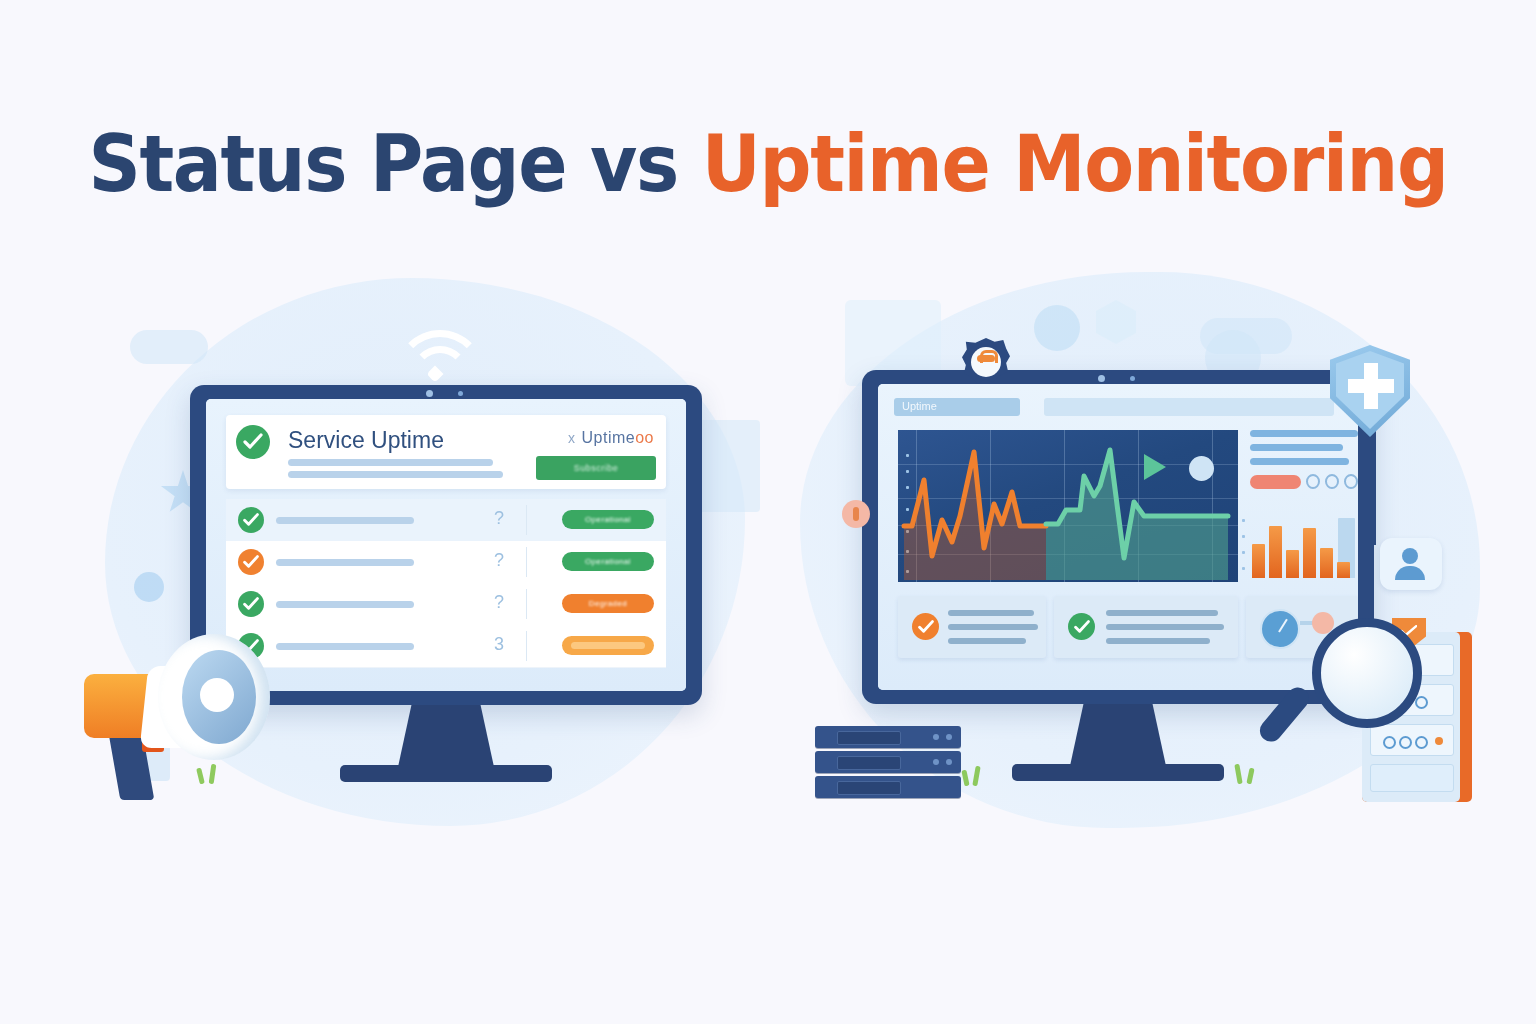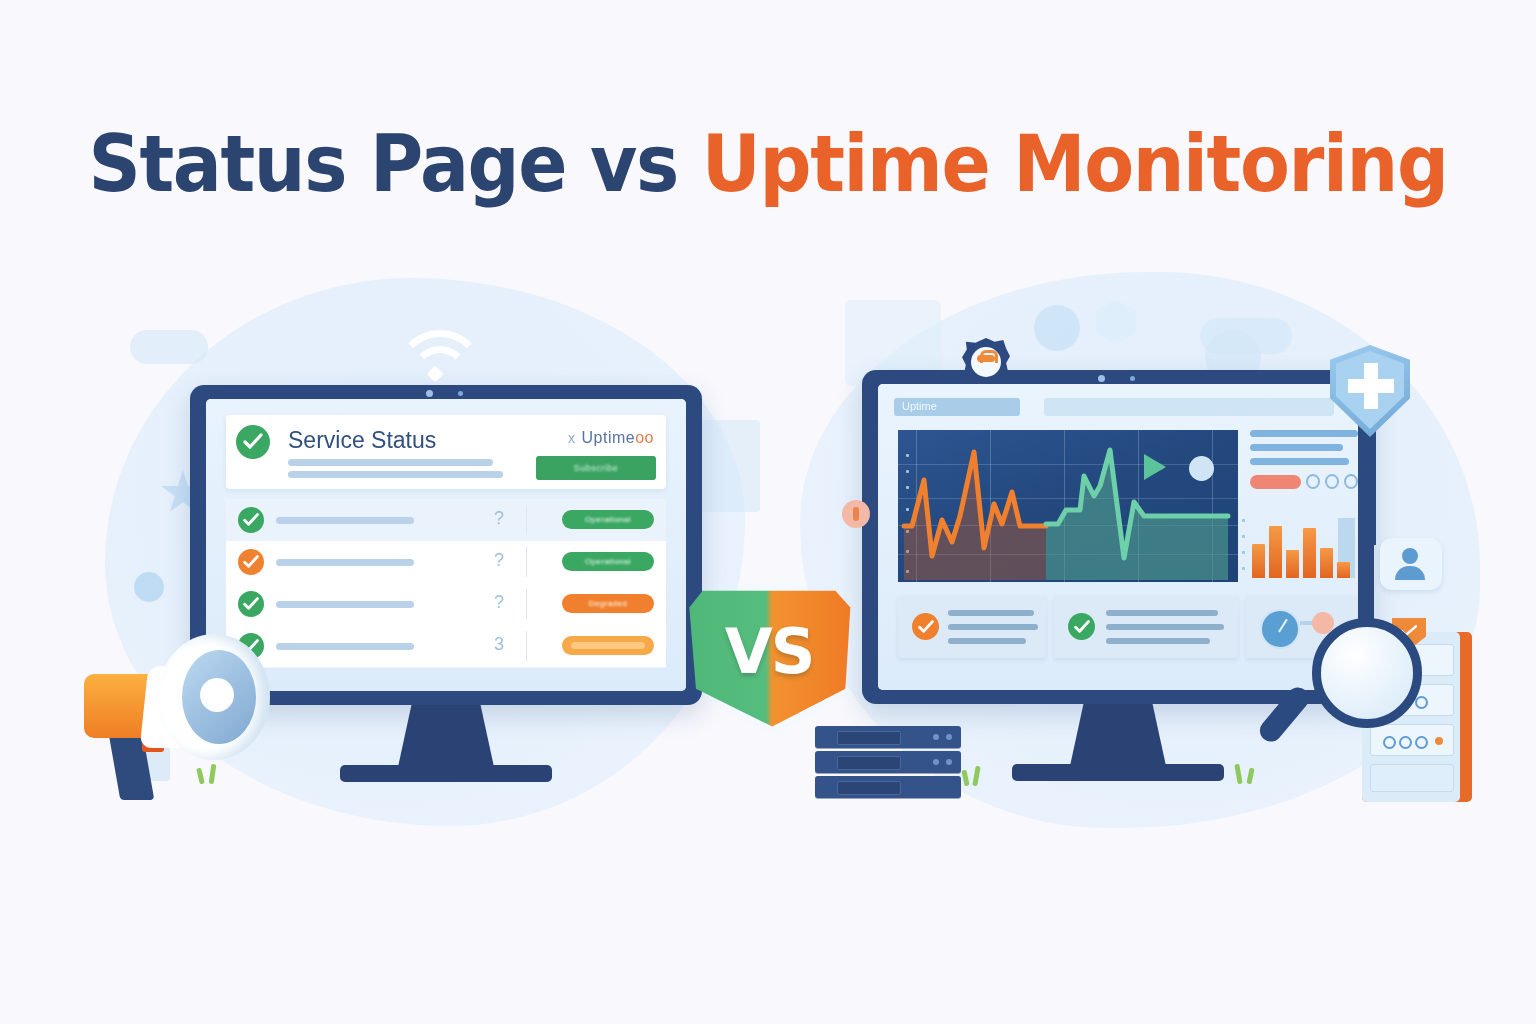--- a/index.html
+++ b/index.html
@@ -285,21 +285,21 @@
     <div class="bezel">
       <div class="bezel-inner">
         <div class="ls">
 
           <div class="ls-card">
             <div class="chk g" style="left:10px;top:10px;width:34px;height:34px;">
               <svg width="20" height="20" viewBox="0 0 20 20" style="left:7px;top:8px;">
                   <path d="M2 9 L7 14 L18 2" stroke="#fff" stroke-width="3.2" fill="none" stroke-linecap="round" stroke-linejoin="round"></path>
                 </svg>
             </div>
-            <div class="ls-title">Service Status</div>
+            <div class="ls-title">Service Uptime</div>
             <div class="ls-logo">
               <span class="x">x</span><span>Uptime</span><span class="dot">oo</span>
             </div>
             <div class="bar" style="left:62px;top:44px;width:205px;"></div>
             <div class="bar" style="left:62px;top:56px;width:215px;"></div>
             <div class="ls-btn">
               <div class="tx">Subscribe</div>
             </div>
           </div>
 
@@ -564,19 +564,14 @@
     <div class="mg-inner"></div>
   </div>
 
   <div class="grass" style="left:198px;top:768px;width:5px;height:16px;transform:rotate(-14deg);"></div>
   <div class="grass" style="left:210px;top:764px;width:5px;height:20px;transform:rotate(8deg);"></div>
   <div class="grass" style="left:963px;top:770px;width:5px;height:16px;transform:rotate(-12deg);"></div>
   <div class="grass" style="left:974px;top:766px;width:5px;height:20px;transform:rotate(10deg);"></div>
   <div class="grass" style="left:1236px;top:764px;width:5px;height:20px;transform:rotate(-10deg);"></div>
   <div class="grass" style="left:1248px;top:768px;width:5px;height:16px;transform:rotate(12deg);"></div>
 
-  <div class="vs">
-    <div class="vs-out"></div>
-    <div class="vs-shape"></div>
-    <div class="vs-txt">VS</div>
-  </div>
 
 </div>
 
 </body></html>

